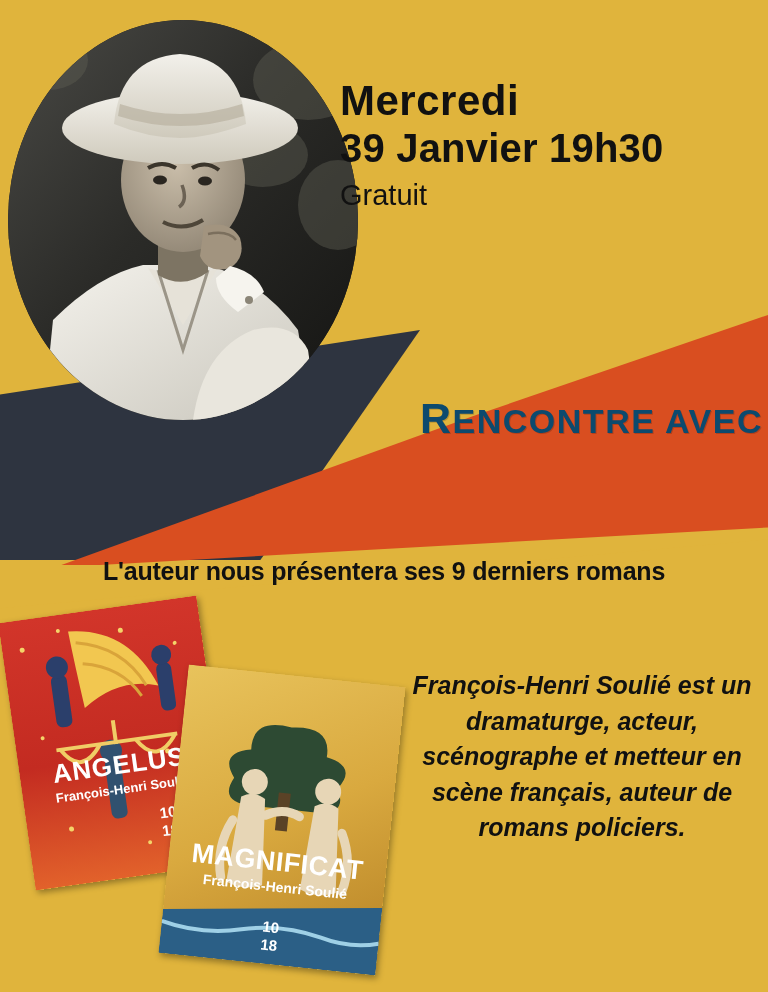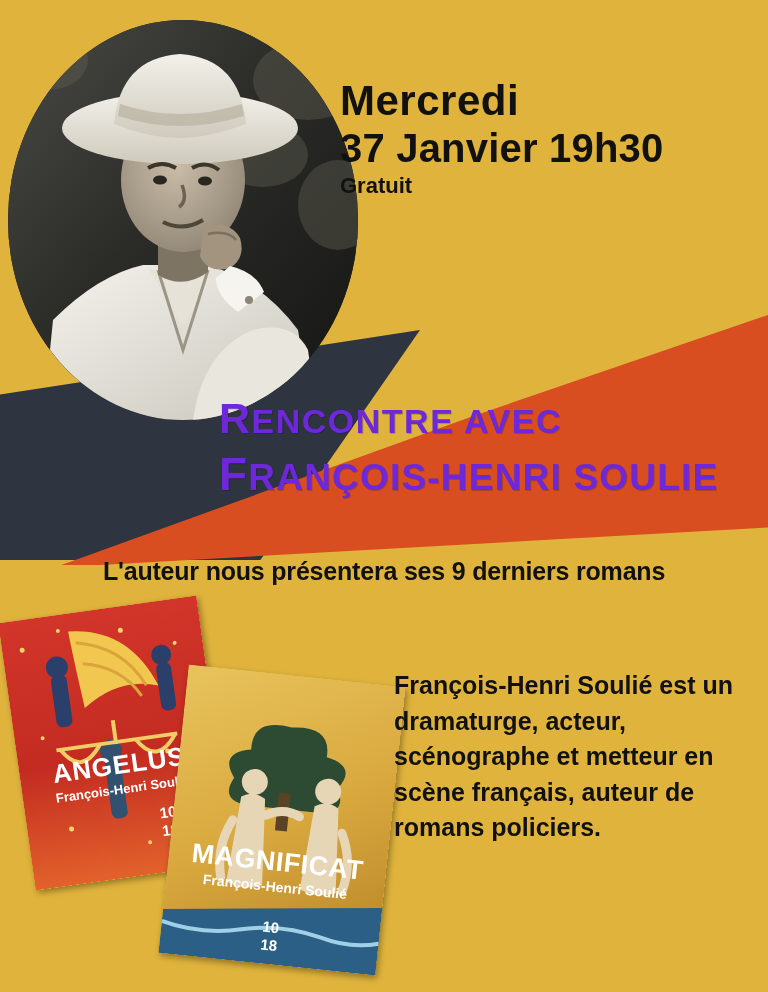--- a/index.html
+++ b/index.html
@@ -82,31 +82,32 @@
     line-height: 1.08;
     letter-spacing: 0.5px;
   }
   .date-line2 {
     font-size: 40px;
     font-weight: bold;
     line-height: 1.25;
     letter-spacing: 0.2px;
   }
   .date-free {
-    font-size: 22px;
-    font-weight: bold;
+    font-size: 29px;
+    font-weight: normal;
+    margin-top: 6px;
   }
 
   
   .title-block {
     position: absolute;
-    left: 219px; top: 392px;
+    left: 225px; top: 392px;
     width: 538px;
-    color: #6d28d9;
-    text-align: left;
+    color: #0c4a6e;
+    text-align: right;
   }
   .title-l1 {
     font-size: 34px;
     font-weight: bold;
     letter-spacing: 1.5px;
     line-height: 1.25;
     text-shadow: 1px 1px 0 rgba(0,0,0,.18);
   }
   .title-l1 .cap { font-size: 43px; }
   .title-l2 {
@@ -149,25 +150,26 @@
   .book-magnificat {
     left: 165px; top: 75px;
     width: 218px; height: 290px;
     transform: rotate(6deg);
   }
   .book svg { display: block; }
 
   
   .bio {
     position: absolute;
-    right: 24px; top: 668px;
+    right: 11px; top: 668px;
     width: 350px;
-    text-align: left;
+    text-align: center;
     color: #111111;
     font-size: 25px;
+    font-style: italic;
     font-weight: bold;
     line-height: 1.42;
   }
 </style>
 </head>
 <body>
 
 <div class="poster">
 
   <div class="gold-top"></div>
@@ -233,27 +235,26 @@
 
       <path d="M222 246 q26 6 34 26 l-26 20 q-22 -16 -22 -34 z" fill="#f6f4ee"></path>
       <circle cx="241" cy="280" r="4" fill="#8b8577"></circle>
 
       <rect x="0" y="0" width="350" height="400" fill="none"></rect>
     </svg>
   </div>
 
   <div class="date-block">
     <div class="date-line1">Mercredi</div>
-    <div class="date-line2">37 Janvier 19h30</div>
+    <div class="date-line2">39 Janvier 19h30</div>
     <div class="date-free">Gratuit</div>
   </div>
 
   <div class="title-block">
     <div class="title-l1"><span class="cap">R</span><span>ENCONTRE AVEC</span></div>
-    <div class="title-l2"><span class="cap">F</span><span>RANÇOIS-HENRI SOULIE</span></div>
   </div>
 
   <div class="subtitle">L'auteur nous présentera ses 9 derniers romans</div>
 
   <div class="books">
 
     <div class="book book-angelus">
       <svg width="200" height="270" viewBox="0 0 200 270">
         <defs>
           <linearGradient id="angBg" x1="0" y1="0" x2="0" y2="1">

